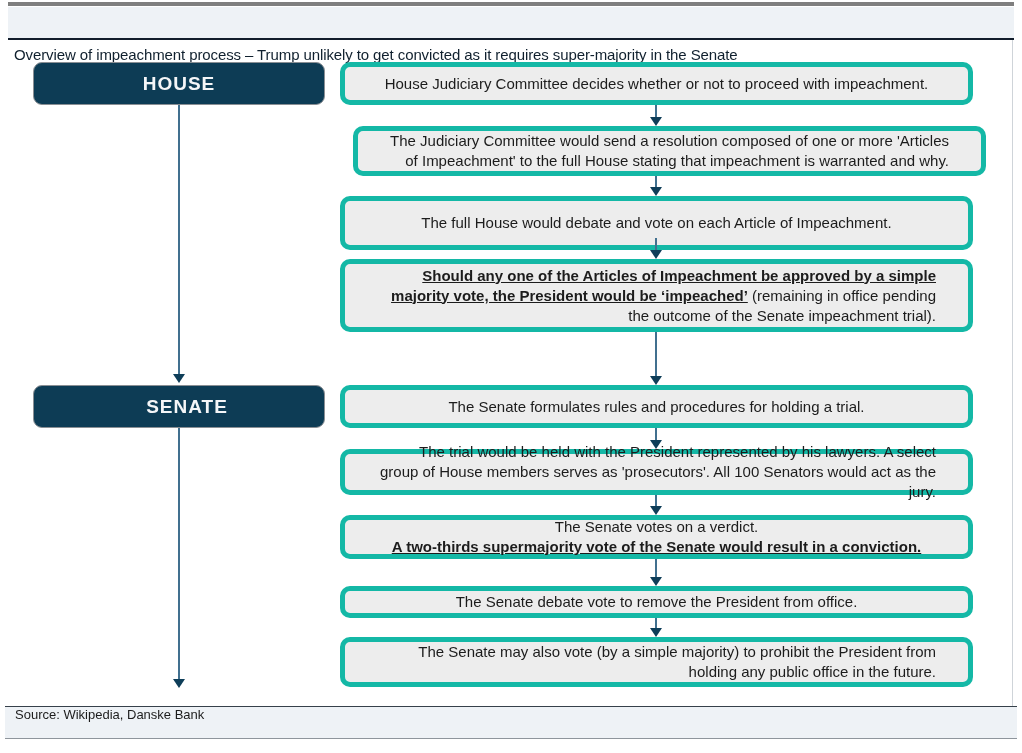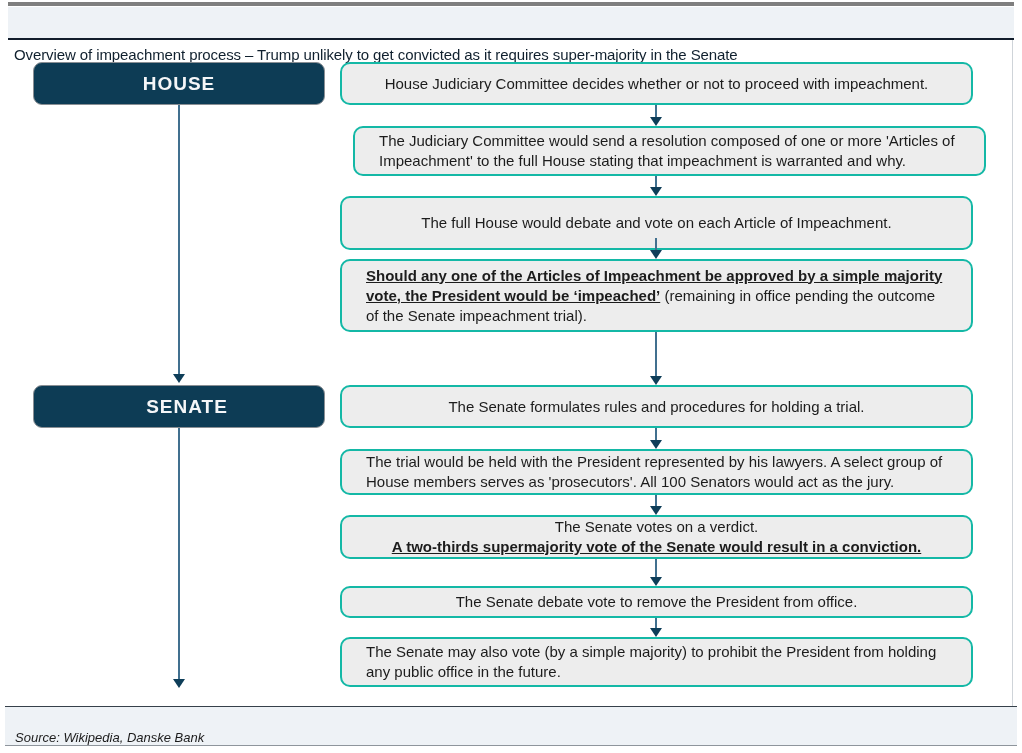--- a/index.html
+++ b/index.html
@@ -13,35 +13,35 @@
   .title-underline{position:absolute;left:8px;right:8px;top:38px;height:2px;background:#121d2b;}
   .right-line{position:absolute;left:1012px;top:40px;height:666px;width:1px;background:#cfd4d9;}
 
   
   .stage{position:absolute;left:33px;width:292px;height:43px;background:#0d3c55;border:1px solid #8a8f94;border-radius:9px;
          display:flex;align-items:center;justify-content:center;color:#f4f6f8;font-weight:bold;font-size:19px;letter-spacing:1px;box-sizing:border-box;}
   .stage-house{top:62px;}
   .stage-senate{top:385px;padding-left:16px;}
 
   
-  .step-box{position:absolute;left:340px;width:633px;box-sizing:border-box;background:#ededed;border:2px solid #14b8a6;border-radius:10px;
-            display:flex;flex-direction:column;align-items:center;justify-content:center;text-align:left;
-            padding:3px 24px;font-size:15px;line-height:20px;color:#1c1c1c;}
+  .step-box{position:absolute;left:340px;width:633px;box-sizing:border-box;background:#ededed;border:5px solid #14b8a6;border-radius:10px;
+            display:flex;flex-direction:column;align-items:center;justify-content:center;text-align:right;
+            padding:3px 32px;font-size:15px;line-height:20px;color:#1c1c1c;}
   .emph{font-weight:bold;text-decoration:underline;}
 
   
   .arrow{position:absolute;width:12px;}
   .arrow::before{content:"";position:absolute;left:5px;top:0;bottom:7px;width:2px;background:#41708f;}
   .arrow::after{content:"";position:absolute;left:0;bottom:0;width:0;height:0;
                 border-left:6px solid transparent;border-right:6px solid transparent;border-top:9px solid #0e3e59;}
 
   
-  .src-band{position:absolute;left:5px;right:5px;top:706px;height:40px;background:#eef2f6;
+  .src-band{position:absolute;left:5px;right:5px;top:706px;height:33px;background:#eef2f6;
             border-top:1px solid #36404a;border-bottom:1px solid #8e959c;box-sizing:border-box;
-            display:flex;align-items:flex-end;padding-left:10px;font-size:13px;font-style:italic;color:#1c1c1c;}
+            display:flex;align-items:flex-start;padding-left:10px;font-size:13px;color:#1c1c1c;}
 </style>
 </head>
 <body>
 
 <div class="canvas">
 
   <div class="top-bar"></div>
   <div class="title-band"></div>
   <div class="title-text">Overview of impeachment process – Trump unlikely to get convicted as it requires super-majority in the Senate</div>
   <div class="title-underline"></div>

